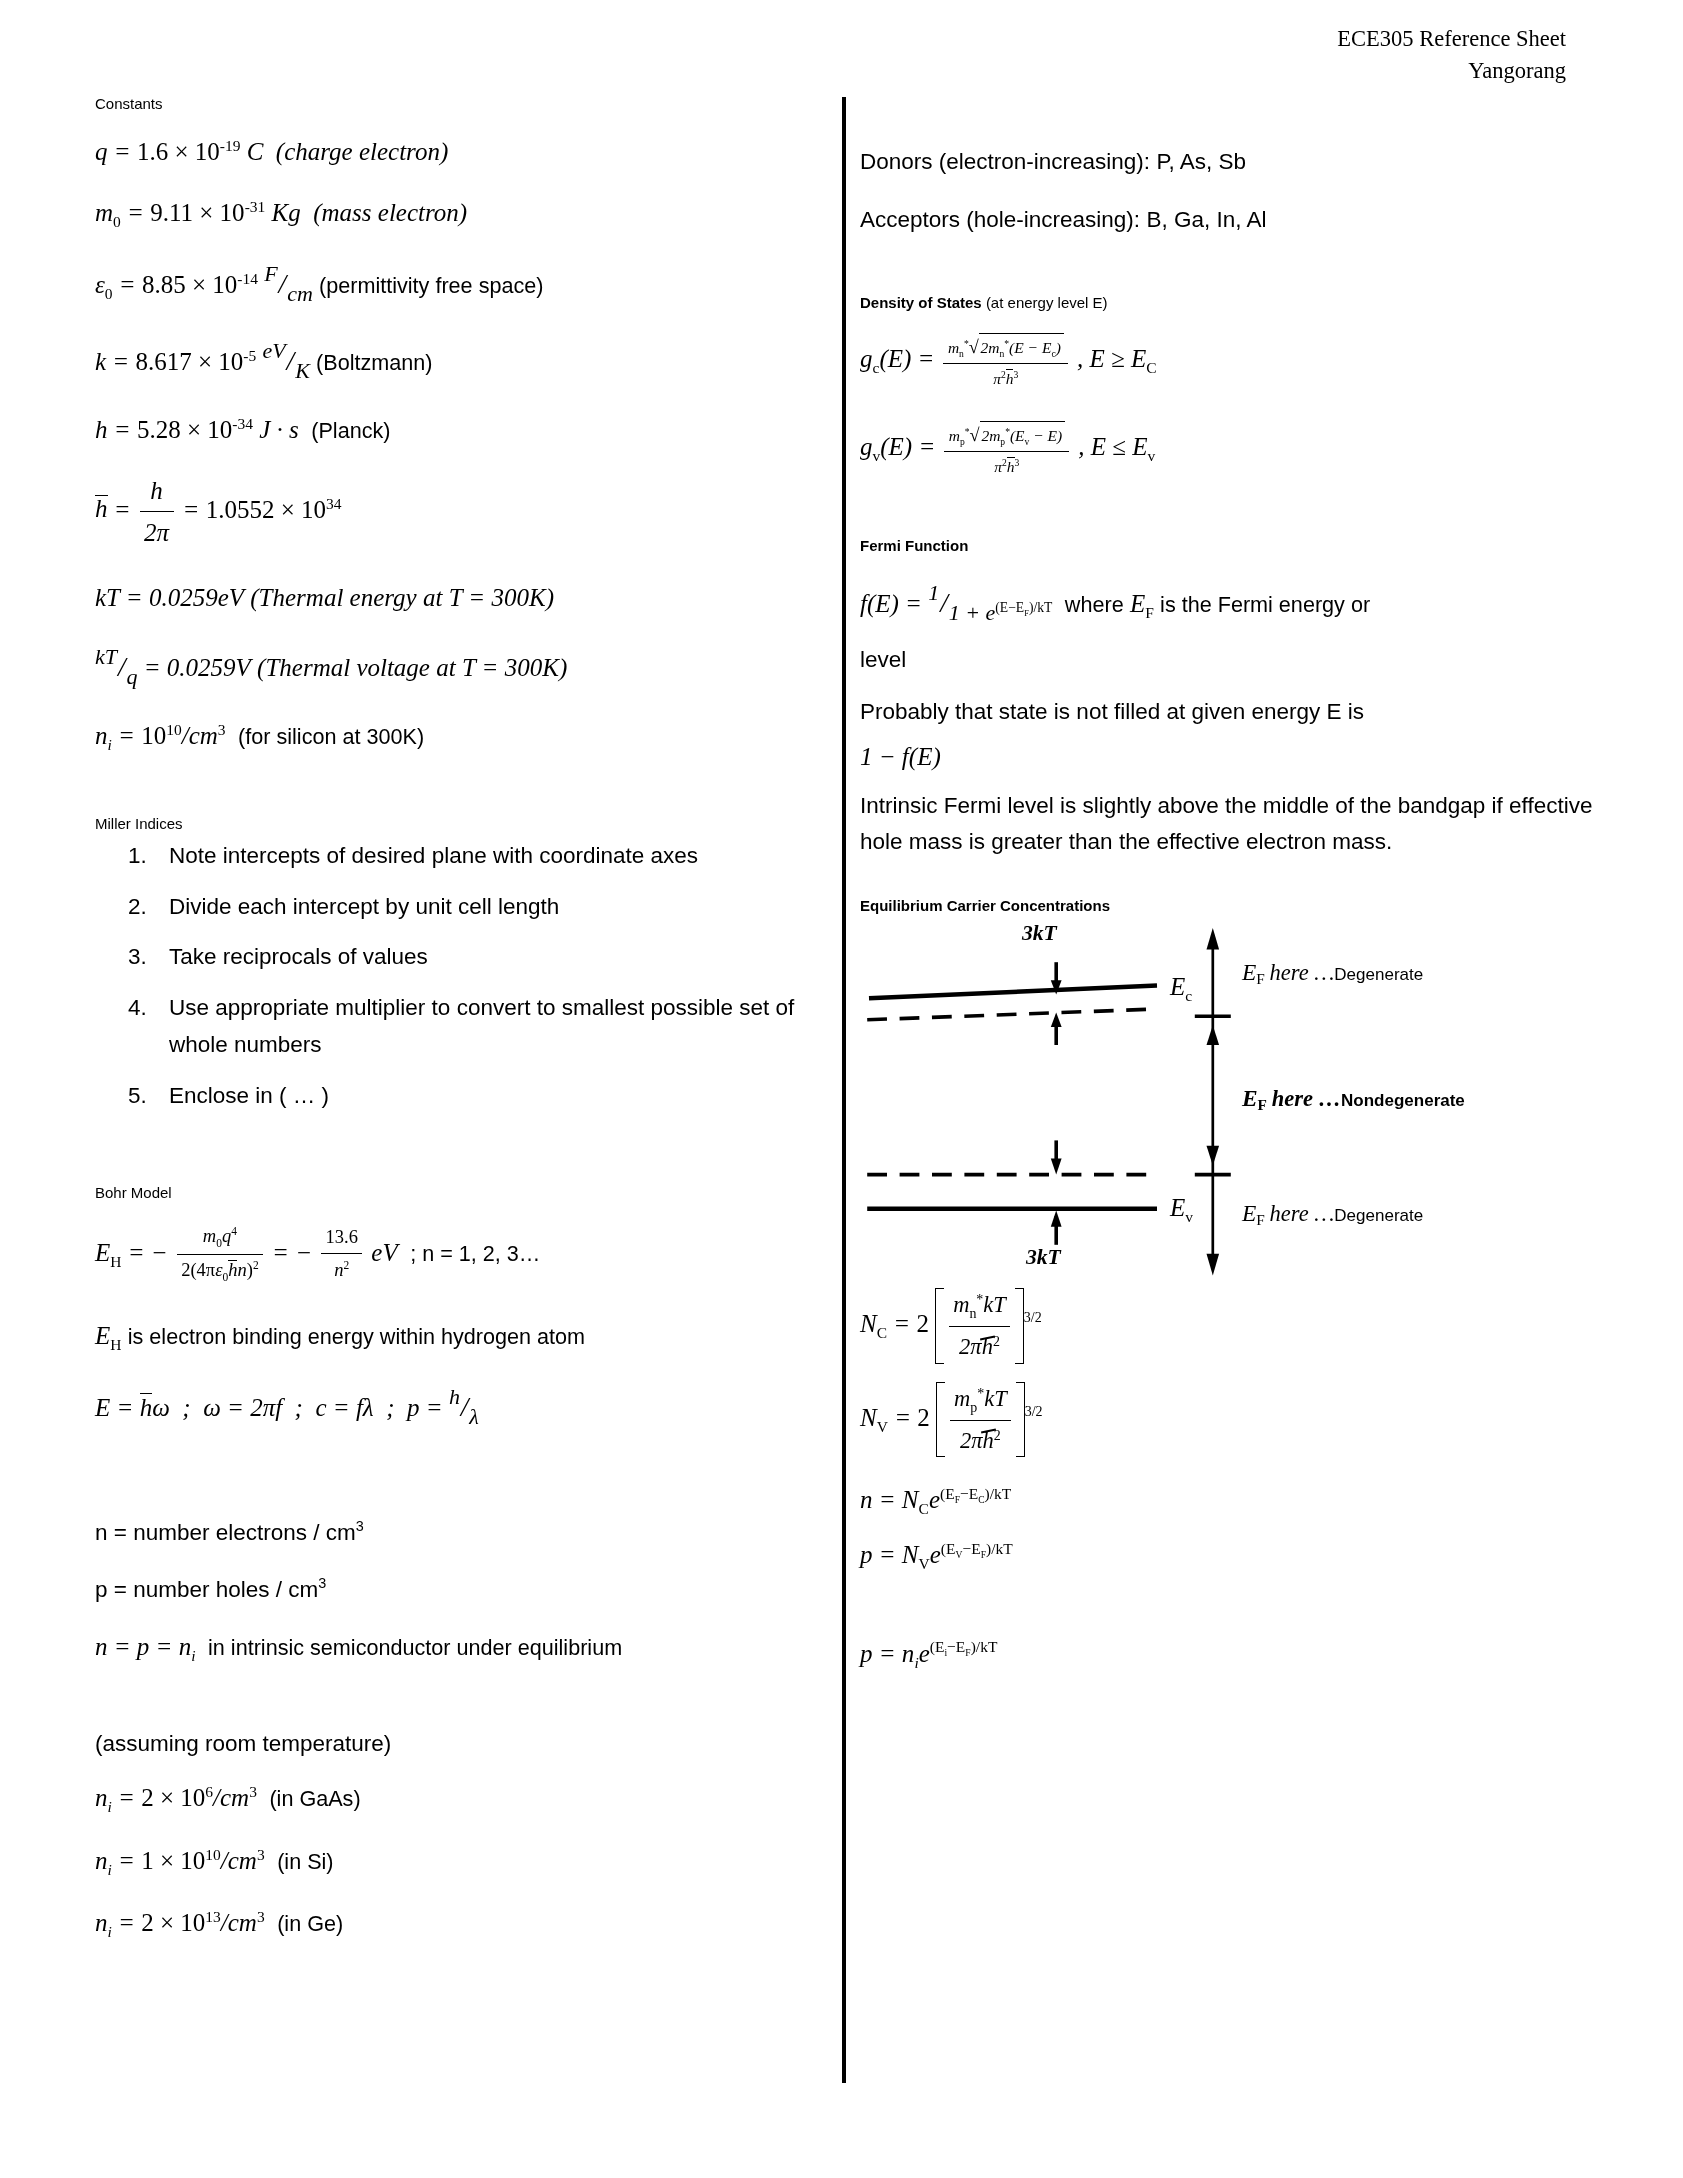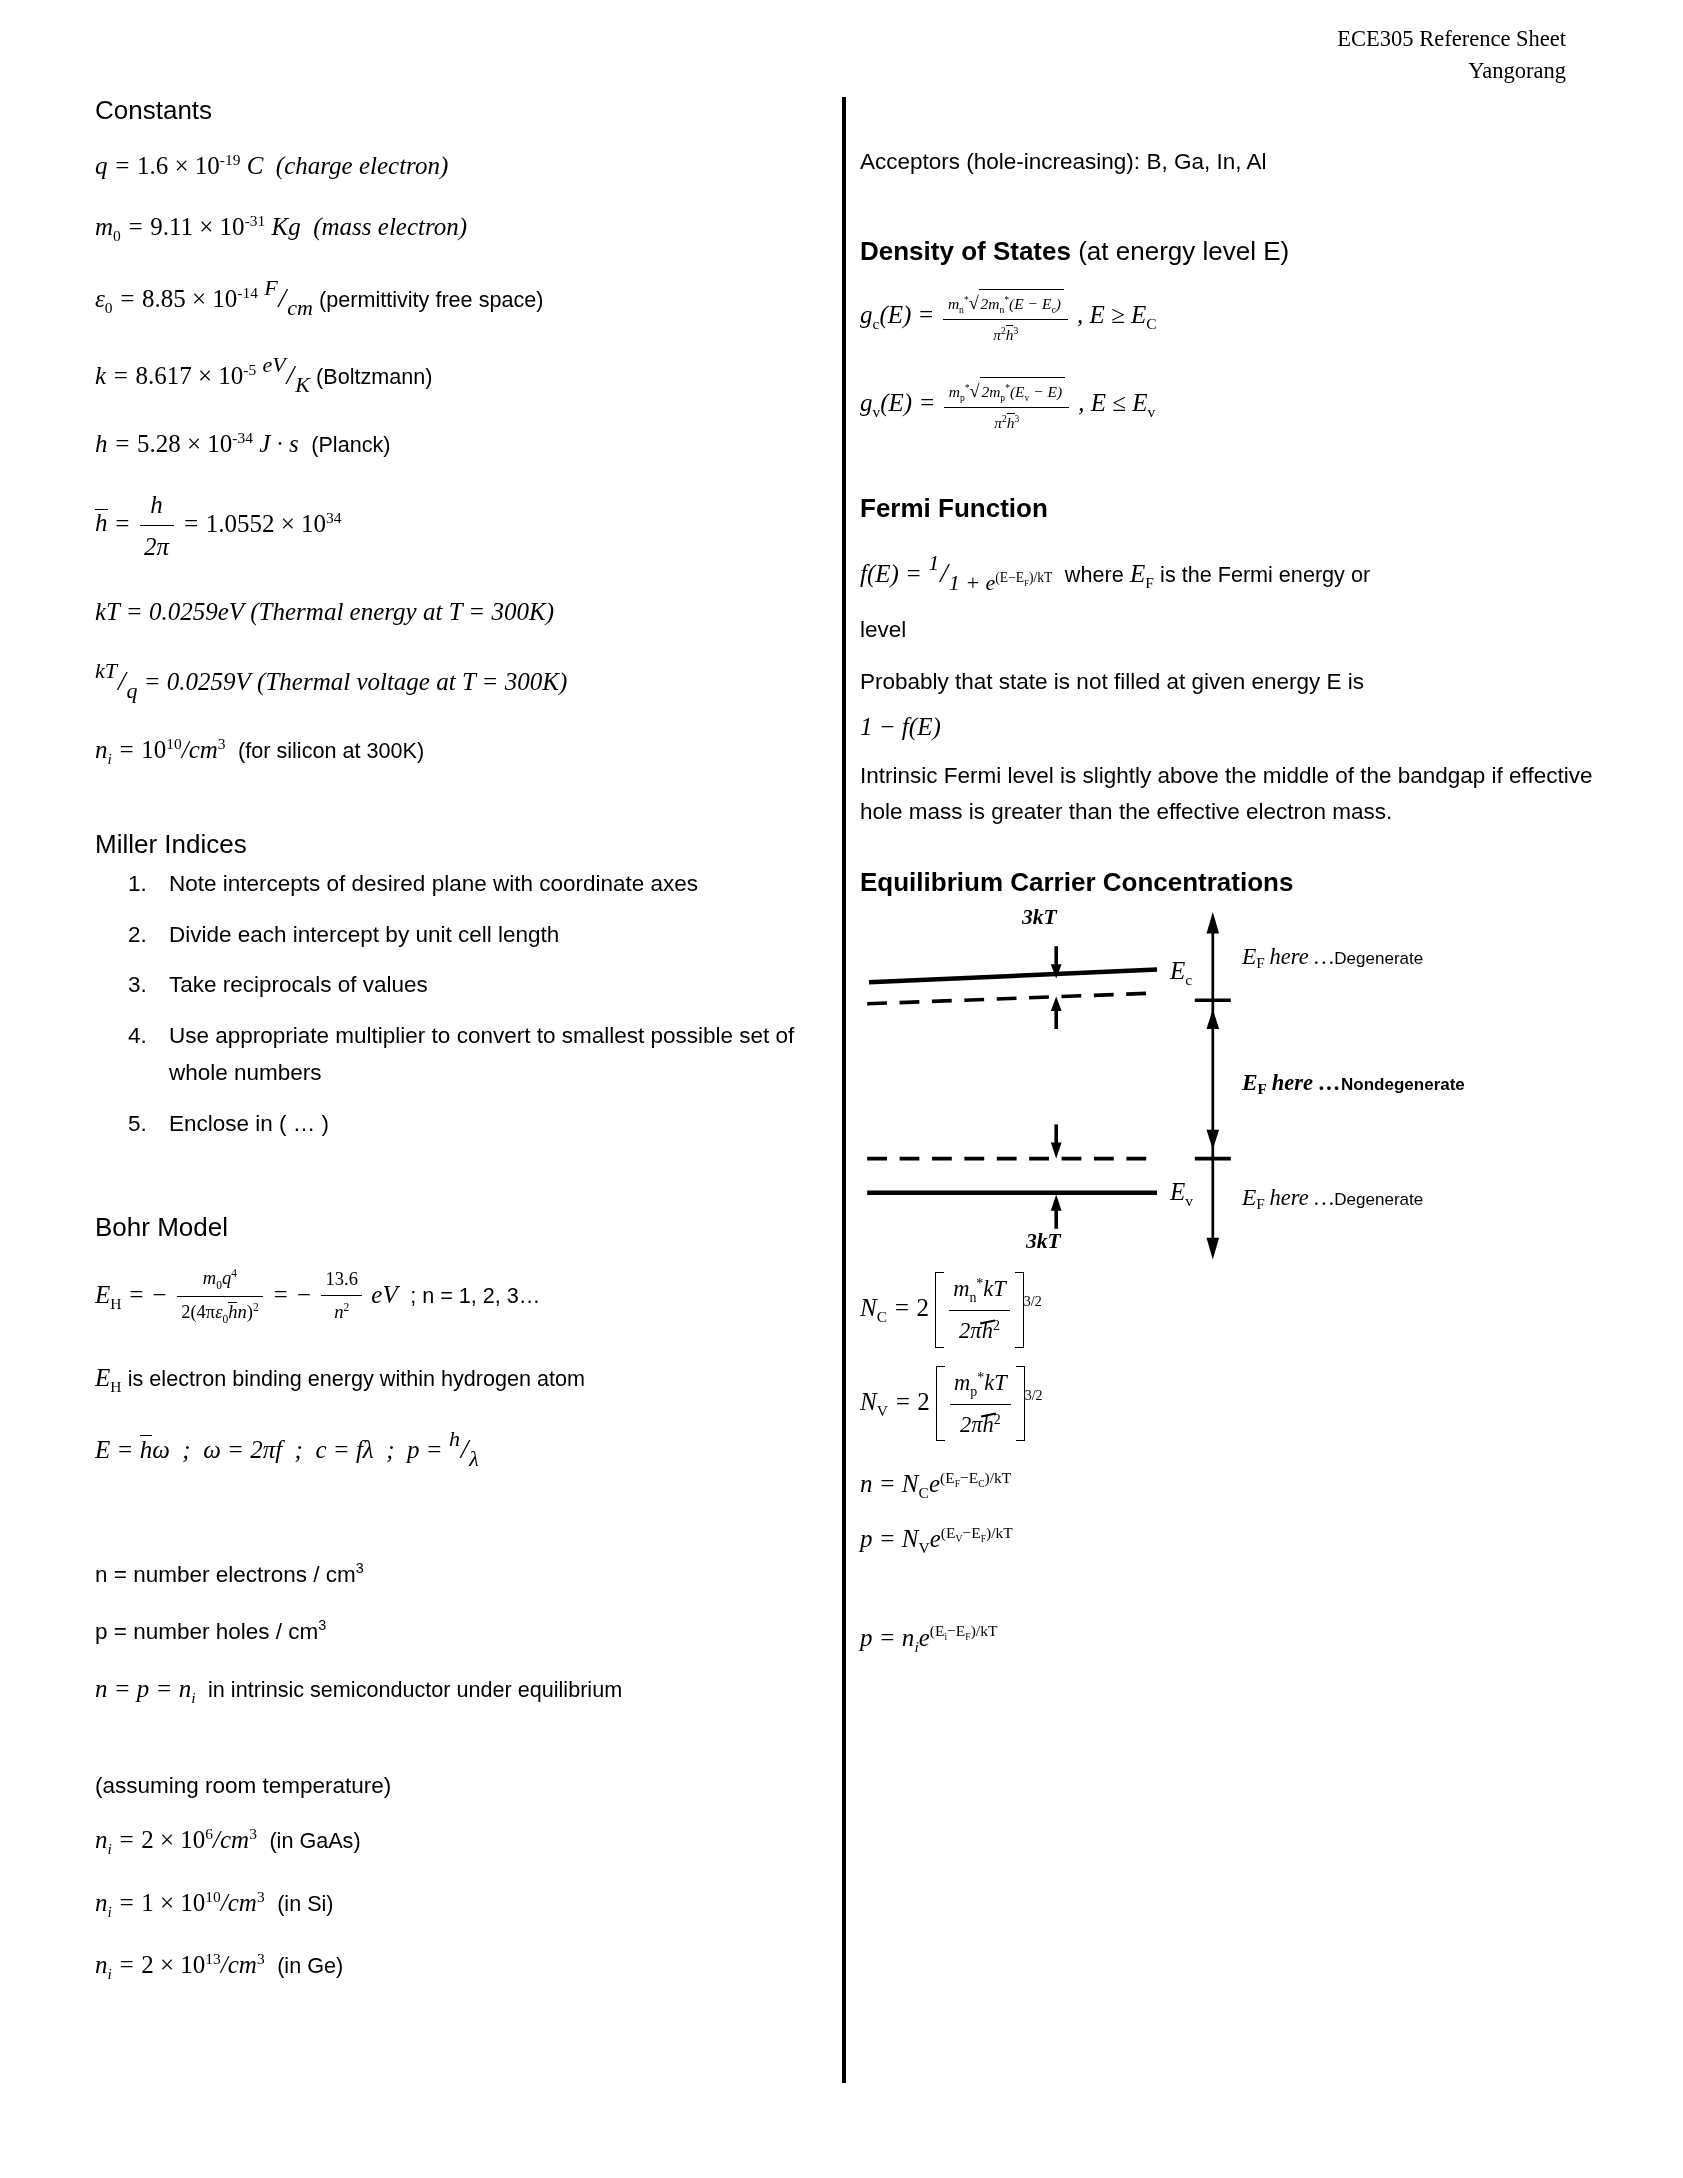--- a/index.html
+++ b/index.html
@@ -17,21 +17,21 @@
   .header { position:absolute; top:23.4px; right:117px; text-align:right; line-height:1.42;font-family:Liberation Serif, serif; }
   .header div { font-size:22.5px; }
 
   
   .divider { position:absolute; left:842px; top:97px; width:3.6px; height:1986px; background:#000; }
 
   
   .col-left  { position:absolute; left:95px; top:95px; width:720px; }
   .col-right { position:absolute; left:860px; top:144px; width:747px; }
 
-  .sec-title { font-size:26px; margin:0 0 5.4px 0; }
+  .sec-title { font-size:15px; margin:0 0 5.4px 0; }
   .sec-title.bold { font-weight:bold; }
   .para { font-size:22.5px; line-height:1.62; margin:0; }
   .gap-s { height:16px; }
   .gap-m { height:36px; }
   .gap-l { height:56px; }
 
   
   .m { font-family:"Liberation Serif", serif; font-size:25px; font-style:italic; white-space:nowrap; }
   .m .up { font-style:normal; }
   .m .rm { font-style:normal; font-family:"Liberation Sans", sans-serif; font-size:21.6px; }
@@ -216,20 +216,24 @@
     </div>
     <div class="eq m">
       n<sub class="it">i</sub> = <span class="up">2</span> <span class="up">× 10</span><sup>13</sup>/<span>cm</span><sup>3</sup>&nbsp;
       <span class="rm">(in Ge)</span>
     </div>
 
   </div>
 
   <div class="col-right">
 
+    <div class="para" style="margin-bottom:21.6px;">
+      <span>Donors (electron-increasing):</span>
+      <span>P, As, Sb</span>
+    </div>
     <div class="para">
       <span>Acceptors (hole-increasing):</span>
       <span>B, Ga, In, Al</span>
     </div>
 
     <div class="gap-l"></div>
 
     <div class="sec-title">
       <b>Density of States</b> <span>(at energy level E)</span>
     </div>

